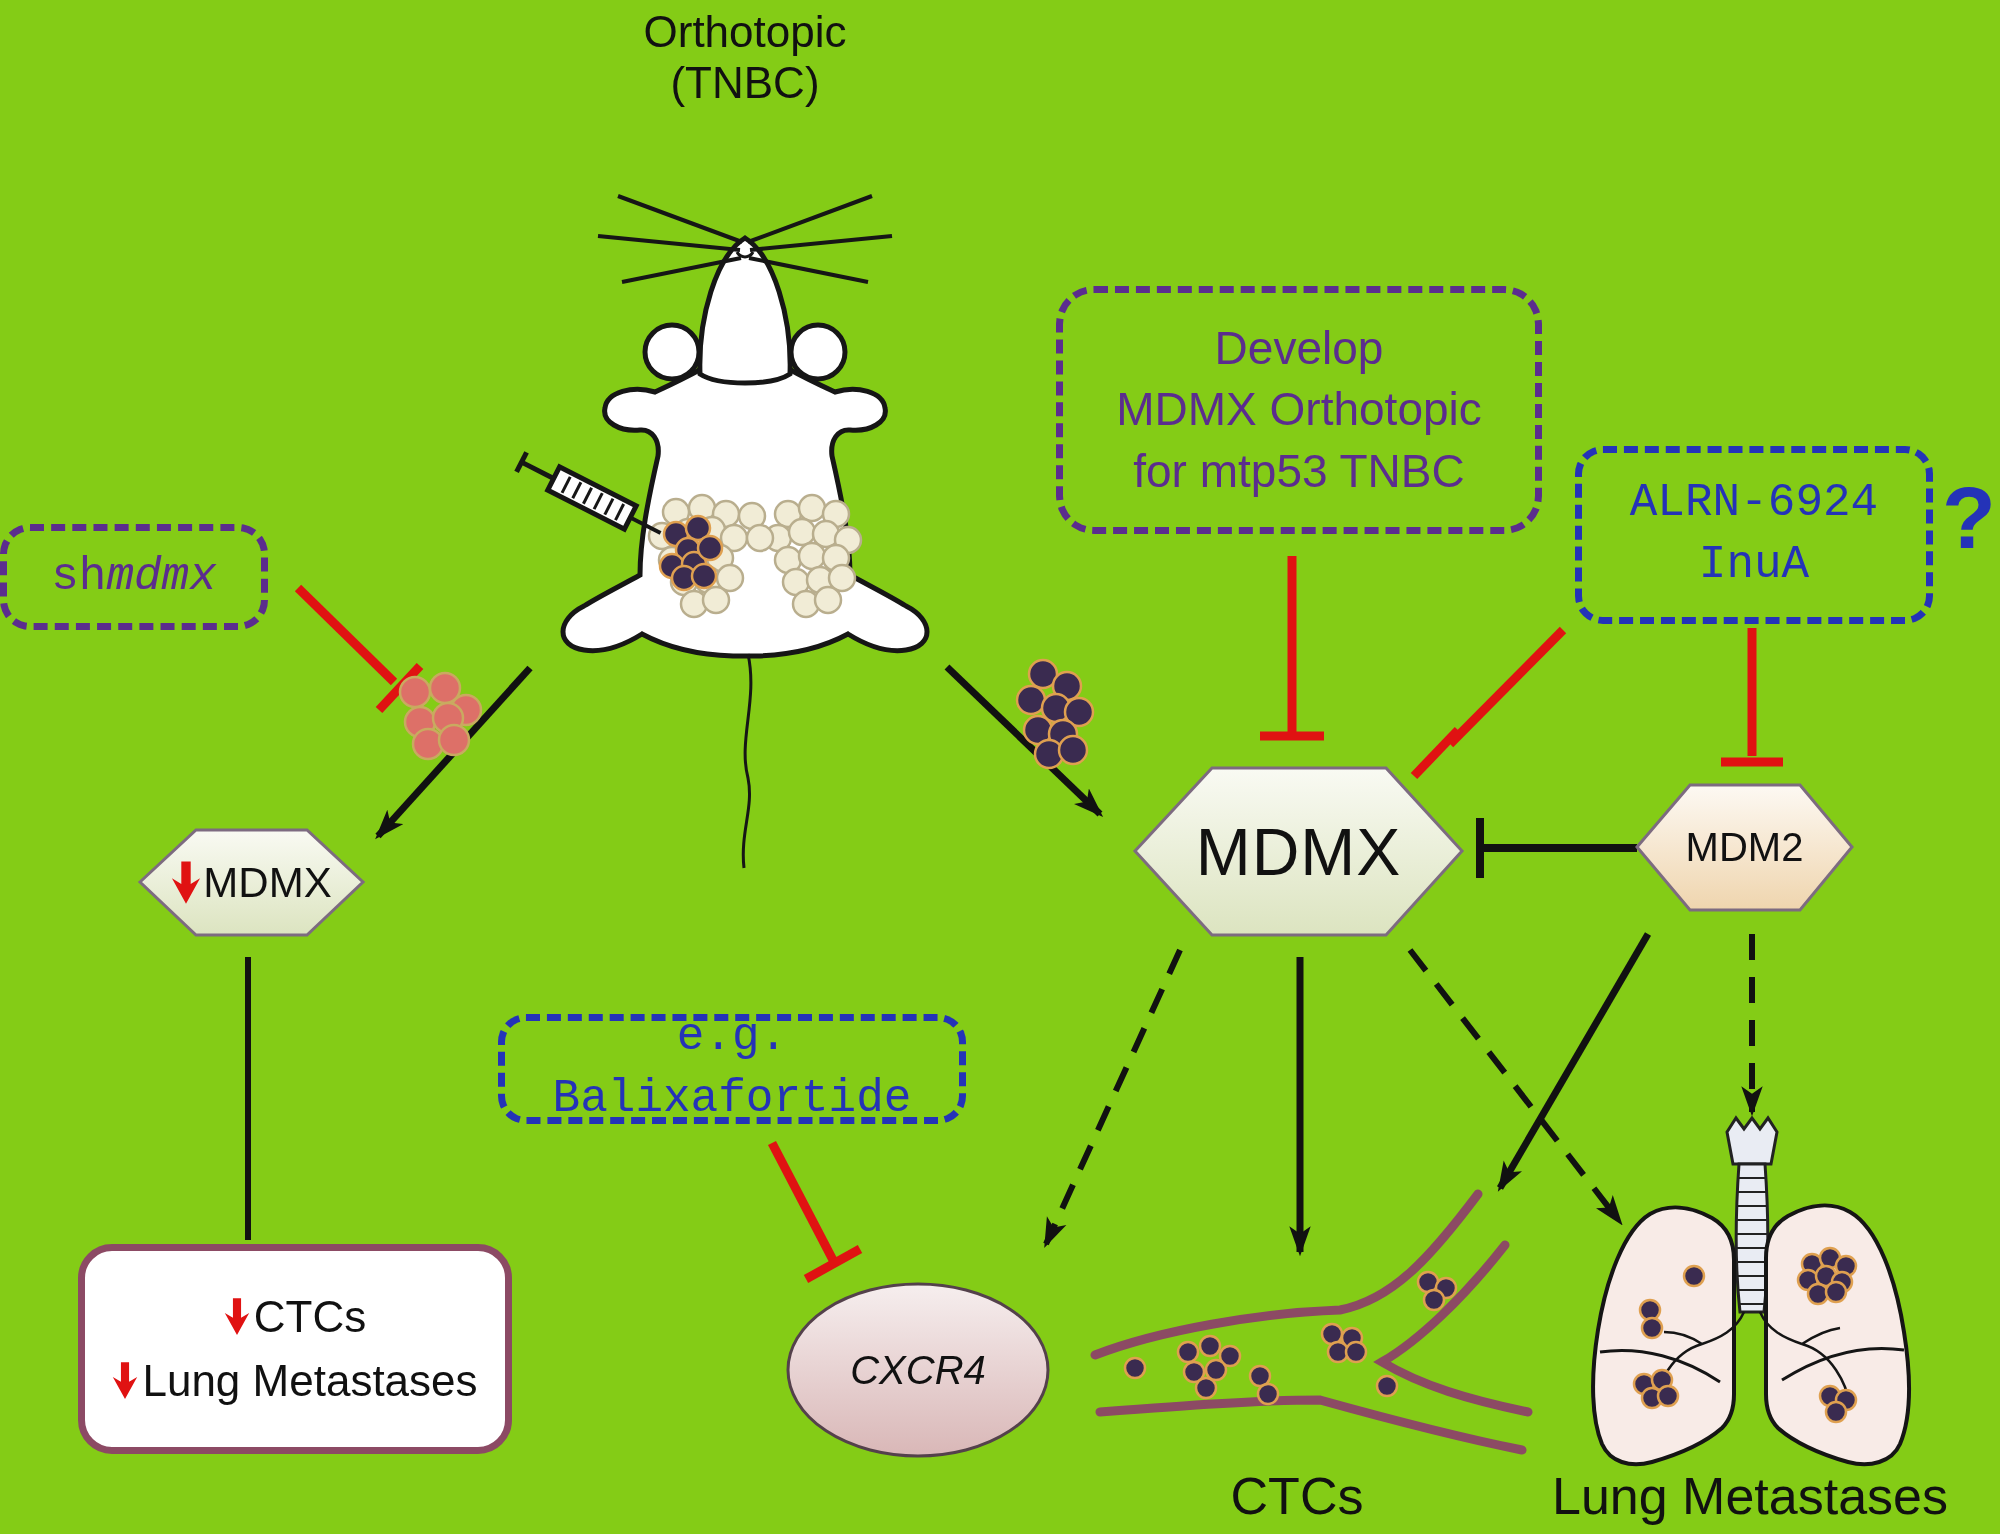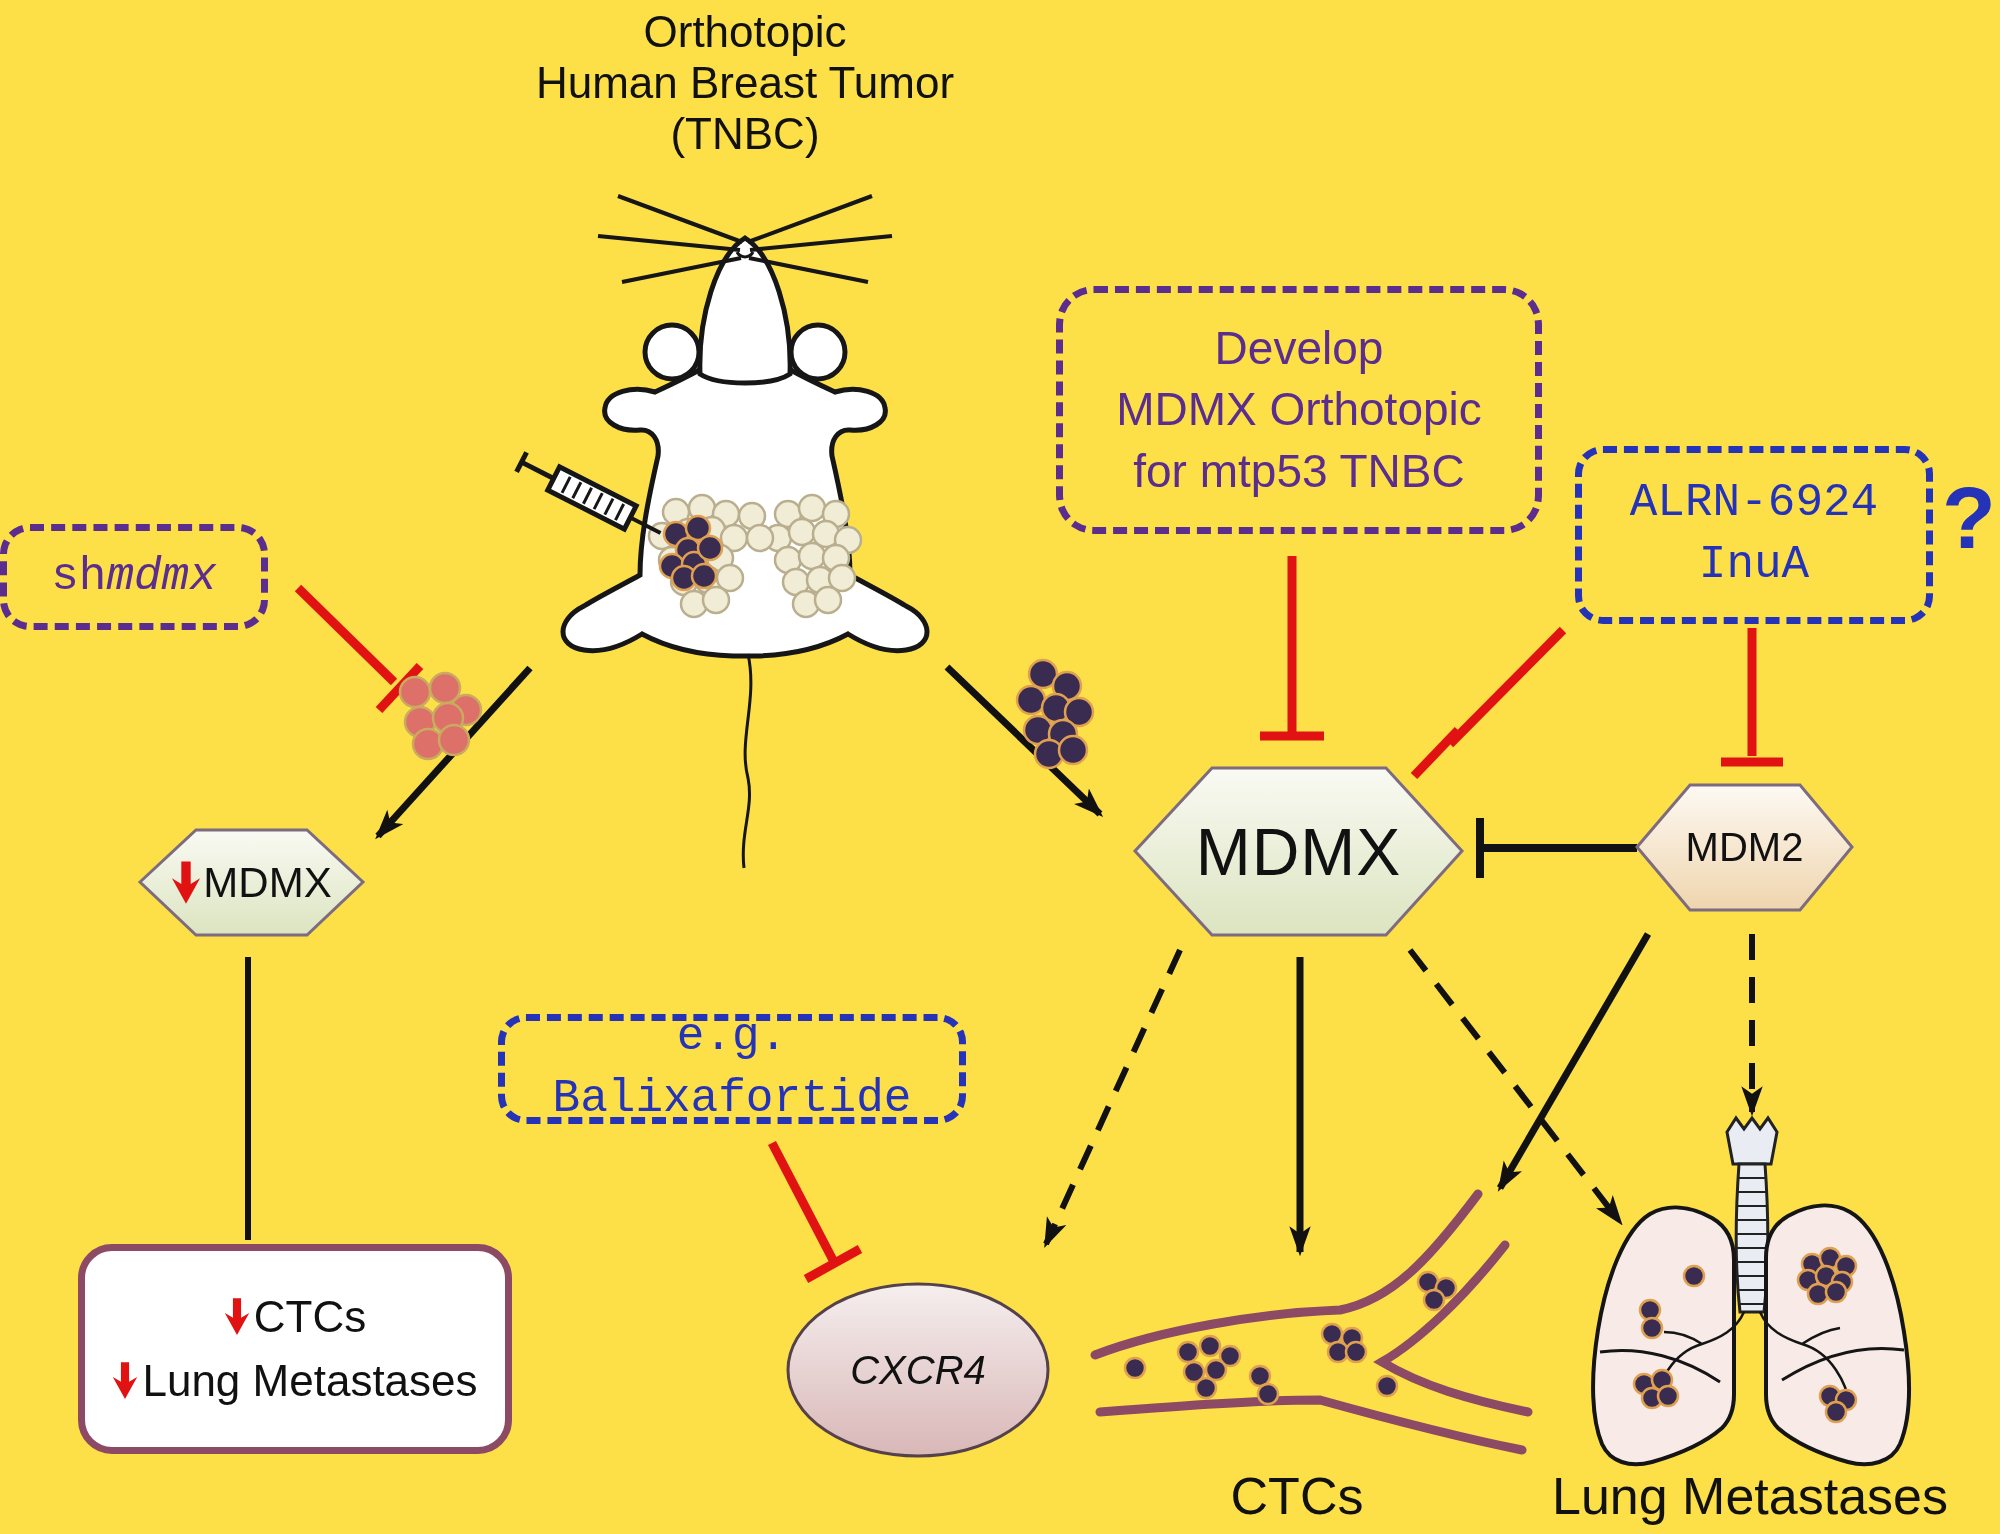--- a/index.html
+++ b/index.html
@@ -1,17 +1,17 @@
 <!DOCTYPE html>
 <html><head>
 <meta charset="utf-8">
 <style>
   html,body{margin:0;padding:0;background:#ffffff;}
   body{width:2000px;height:1534px;font-family:"Liberation Sans",sans-serif;}
-  #canvas{position:relative;width:2000px;height:1534px;background:#fde047;overflow:hidden;}
+  #canvas{position:relative;width:2000px;height:1534px;background:#84cc16;overflow:hidden;}
   #art{position:absolute;left:0;top:0;}
   .abs{position:absolute;box-sizing:border-box;}
   .ctr{display:flex;align-items:center;justify-content:center;text-align:center;}
   .col{flex-direction:column;}
   .purple{color:#5b2d8e;}
   .blue{color:#2433b8;}
   .dash-purple{border:7px dashed #5b2d8e;border-radius:30px;align-items:center;}
   .dash-blue{border:7px dashed #2433b8;border-radius:28px;font-family:Liberation Mono, monospace;}
   .outcome-border{border:7px solid #8c4a64;border-radius:34px;background:#fff;}
   .title{font-size:44px;line-height:1.16;color:#111;}
@@ -275,21 +275,20 @@
           <circle cx="1836" cy="1292" r="10" class="cell"></circle>
           <circle cx="1830" cy="1396" r="10" class="cell"></circle>
           <circle cx="1846" cy="1400" r="10" class="cell"></circle>
           <circle cx="1836" cy="1412" r="10" class="cell"></circle>
         </g>
   </g>
 </svg>
 
 <div class="abs ctr col title" style="left:395px;top:6px;width:700px;">
   <div>Orthotopic</div>
-  <div>Human Breast Tumor</div>
   <div>(TNBC)</div>
 </div>
 
 <div class="abs ctr dash-purple" style="left:0;top:524px;width:268px;height:106px;font-family:Liberation Mono, monospace;">
   <span class="purple" style="font-size:46px;">
     <span>sh</span><span style="font-style:italic;">mdmx</span>
   </span>
 </div>
 
 <div class="abs ctr" style="left:140px;top:830px;width:223px;height:105px;gap:2px;">

